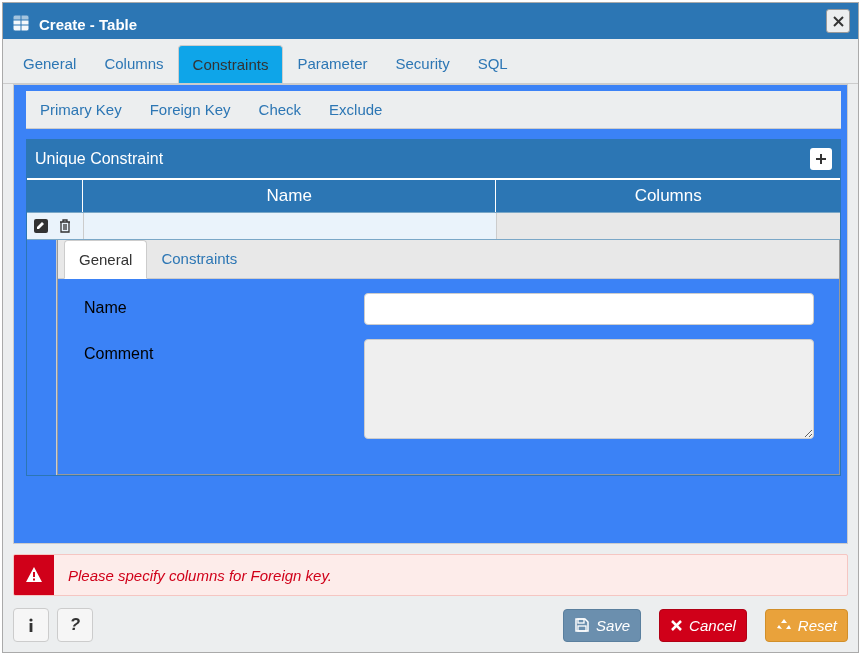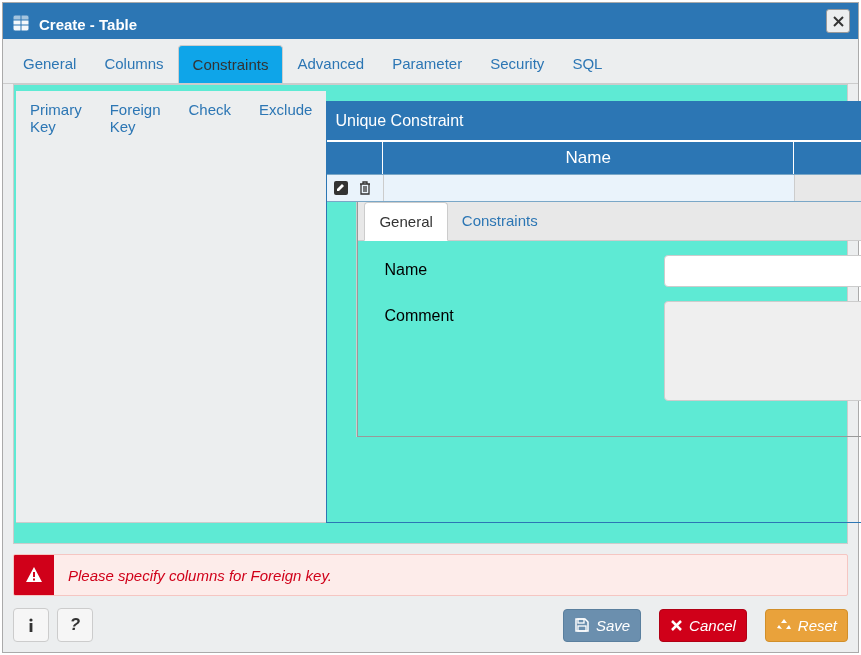--- a/index.html
+++ b/index.html
@@ -63,25 +63,25 @@
     .main-tab.active {
       background: #0ea5e9;
       color: #333;
       border: 1px solid #ccc;
       border-bottom: 1px solid #fff;
       border-radius: 4px 4px 0 0;
       margin-bottom: -1px;
     }
     .content {
       flex:1;
-      background: #5eead4;
+      background: #3b82f6;
       margin: 0 10px 10px 10px;
       border: 1px solid #ccc;
-      padding: 6px 6px 20px 2px;
-      display:flex; 
+      padding: 6px 6px 20px 12px;
+      display:flex; flex-direction:column;
     }
     .sub-tabs {
       display:flex;
       background: #eceeef;
       border-bottom: 1px solid #ccc;
       font-size: 15px;
     }
     .sub-tab {
       padding: 10px 14px;
       color: #2c76b4;
@@ -266,21 +266,20 @@
           <line x1="1" y1="1" x2="10" y2="10" stroke="#333" stroke-width="2"></line>
           <line x1="10" y1="1" x2="1" y2="10" stroke="#333" stroke-width="2"></line>
         </svg>
     </span>
   </div>
 
   <div class="main-tabs">
     <div class="main-tab">General</div>
     <div class="main-tab">Columns</div>
     <div class="main-tab active">Constraints</div>
-    <div class="main-tab">Advanced</div>
     <div class="main-tab">Parameter</div>
     <div class="main-tab">Security</div>
     <div class="main-tab">SQL</div>
   </div>
 
   <div class="content">
     <div class="sub-tabs">
       <div class="sub-tab">Primary Key</div>
       <div class="sub-tab">Foreign Key</div>
       <div class="sub-tab">Check</div>

